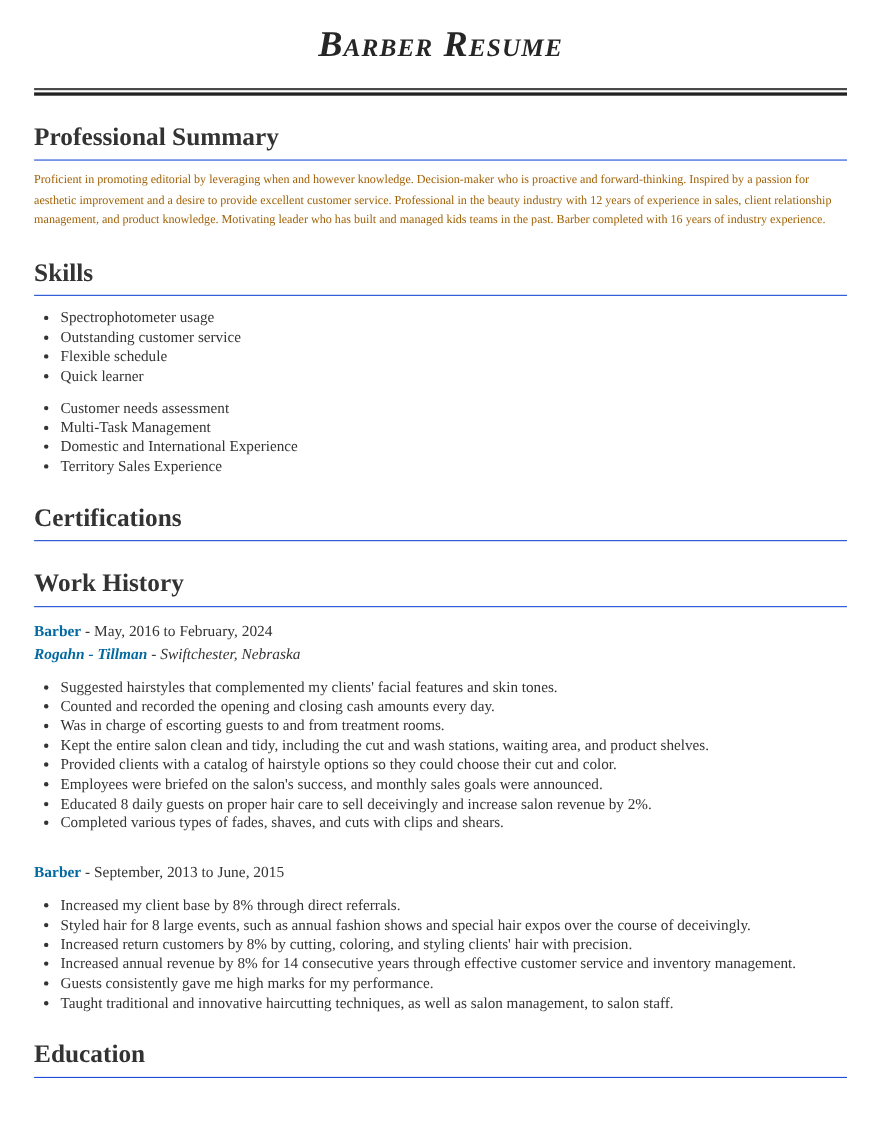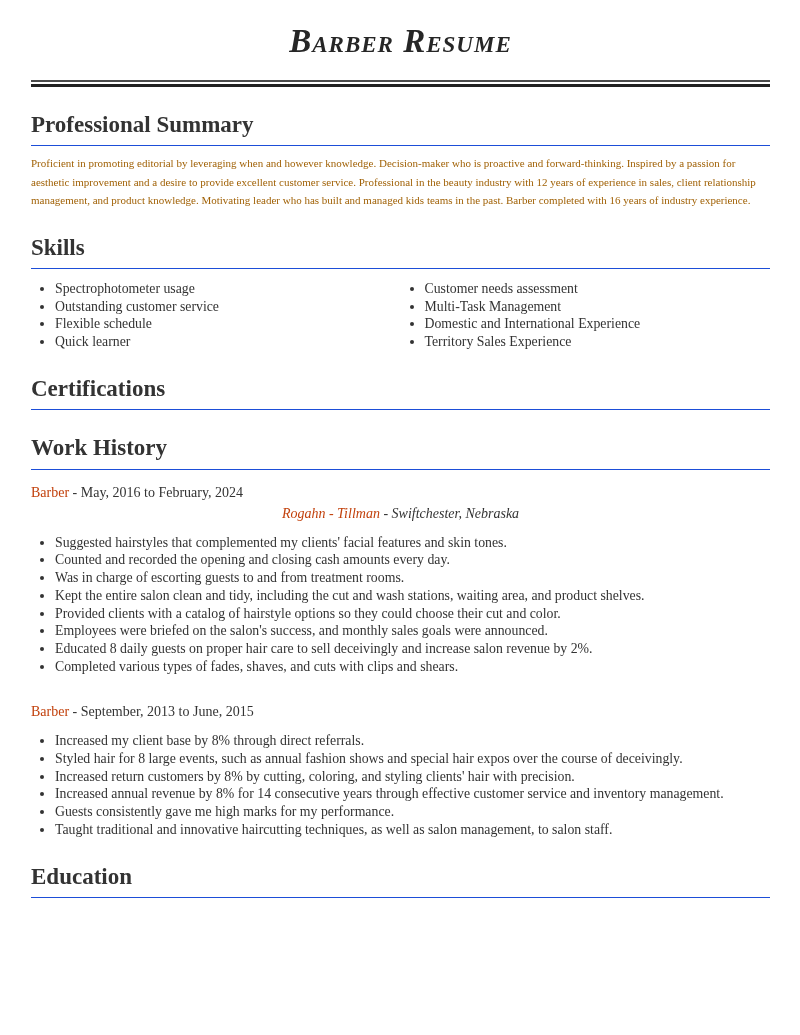--- a/index.html
+++ b/index.html
@@ -29,30 +29,30 @@
     color:#333; padding-bottom:7px; border-bottom:1px solid #1d4ed8;
   }
 
   
   p.summary-text { margin:8px 0 0; font-size:11px; line-height:18.4px; color:#a16207; }
 
   
   ul.bullets { margin:11px 0 0; padding-left:24px; list-style:disc; }
   ul.bullets li { font-size:13.8px; line-height:17.7px; color:#333; }
 
-  .skills-cols { display:flex; }
+  .skills-cols { display:flex;flex-direction:column; }
   .skills-cols ul { width:50%; box-sizing:border-box; }
 
   
   .job { margin-top:13px; }
   .job + .job { margin-top:27px; }
   .entry-line { font-size:14px; line-height:19px; color:#333; }
   .entry-line + .entry-line { margin-top:2px; }
-  .b { font-weight:400; color:#c2410c; }
-  .it { font-style:italic;text-align:center; }
+  .b { font-weight:700; color:#0369a1; }
+  .it { font-style:italic; }
   .job ul.bullets { margin-top:11px; }
 </style>
 </head>
 <body>
 
 <div class="page">
 
   <h1 class="title">Barber Resume</h1>
 
   <div class="double-rule"></div>

